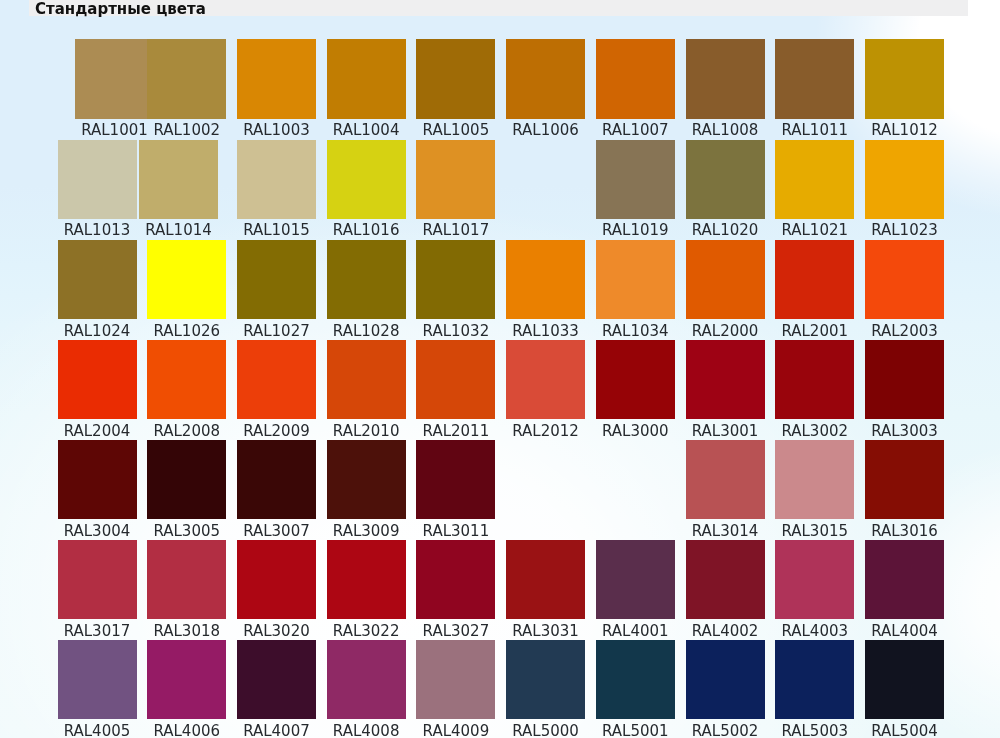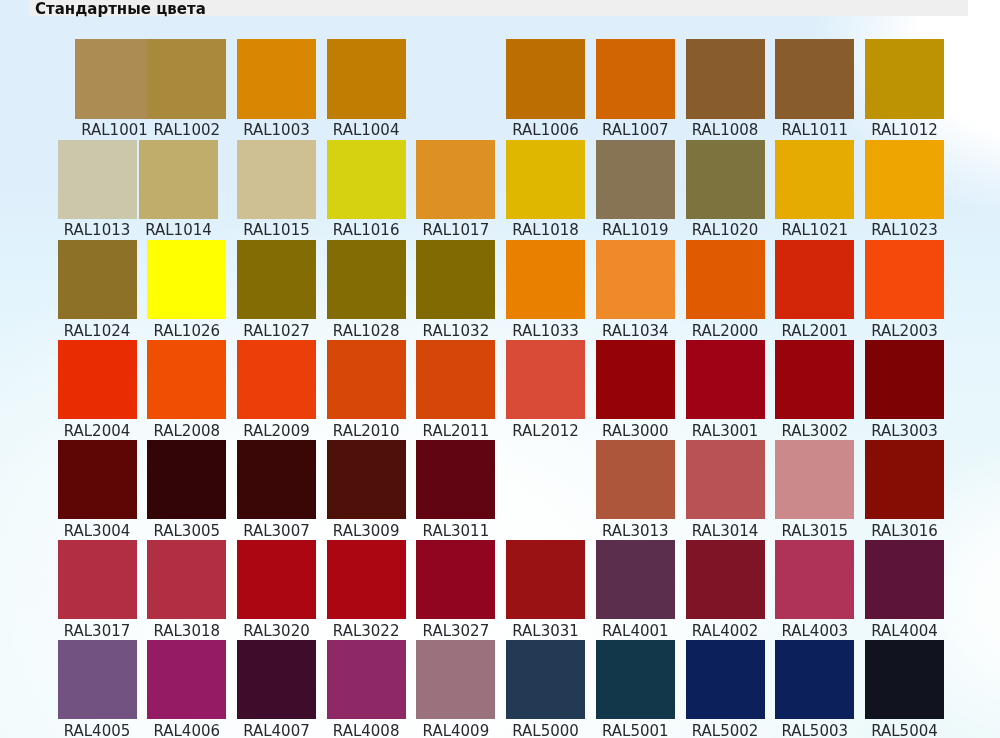--- a/index.html
+++ b/index.html
@@ -39,20 +39,24 @@
       <div class="lbl">RAL1002</div>
     </div>
     <div class="cell" style="left:236.94px;top:39.40px">
       <div class="sw" style="background-color: rgb(217, 135, 3);"></div>
       <div class="lbl">RAL1003</div>
     </div>
     <div class="cell" style="left:326.66px;top:39.40px">
       <div class="sw" style="background-color: rgb(193, 125, 2);"></div>
       <div class="lbl">RAL1004</div>
     </div>
+    <div class="cell" style="left:416.38px;top:39.40px">
+      <div class="sw" style="background-color: rgb(159, 107, 6);"></div>
+      <div class="lbl">RAL1005</div>
+    </div>
     <div class="cell" style="left:506.10px;top:39.40px">
       <div class="sw" style="background-color: rgb(189, 110, 3);"></div>
       <div class="lbl">RAL1006</div>
     </div>
     <div class="cell" style="left:595.82px;top:39.40px">
       <div class="sw" style="background-color: rgb(208, 101, 2);"></div>
       <div class="lbl">RAL1007</div>
     </div>
     <div class="cell" style="left:685.54px;top:39.40px">
       <div class="sw" style="background-color: rgb(136, 92, 43);"></div>
@@ -79,24 +83,20 @@
       <div class="lbl">RAL1015</div>
     </div>
     <div class="cell" style="left:326.66px;top:139.50px">
       <div class="sw" style="background-color: rgb(214, 210, 18);"></div>
       <div class="lbl">RAL1016</div>
     </div>
     <div class="cell" style="left:416.38px;top:139.50px">
       <div class="sw" style="background-color: rgb(222, 145, 35);"></div>
       <div class="lbl">RAL1017</div>
     </div>
-    <div class="cell" style="left:506.10px;top:139.50px">
-      <div class="sw" style="background-color: rgb(224, 183, 0);"></div>
-      <div class="lbl">RAL1018</div>
-    </div>
     <div class="cell" style="left:595.82px;top:139.50px">
       <div class="sw" style="background-color: rgb(135, 116, 85);"></div>
       <div class="lbl">RAL1019</div>
     </div>
     <div class="cell" style="left:685.54px;top:139.50px">
       <div class="sw" style="background-color: rgb(124, 115, 62);"></div>
       <div class="lbl">RAL1020</div>
     </div>
     <div class="cell" style="left:775.26px;top:139.50px">
       <div class="sw" style="background-color: rgb(230, 171, 0);"></div>
@@ -198,24 +198,20 @@
       <div class="sw" style="background-color: rgb(58, 7, 6);"></div>
       <div class="lbl">RAL3007</div>
     </div>
     <div class="cell" style="left:326.66px;top:439.80px">
       <div class="sw" style="background-color: rgb(77, 17, 10);"></div>
       <div class="lbl">RAL3009</div>
     </div>
     <div class="cell" style="left:416.38px;top:439.80px">
       <div class="sw" style="background-color: rgb(97, 5, 18);"></div>
       <div class="lbl">RAL3011</div>
-    </div>
-    <div class="cell" style="left:595.82px;top:439.80px">
-      <div class="sw" style="background-color: rgb(174, 86, 59);"></div>
-      <div class="lbl">RAL3013</div>
     </div>
     <div class="cell" style="left:685.54px;top:439.80px">
       <div class="sw" style="background-color: rgb(184, 82, 84);"></div>
       <div class="lbl">RAL3014</div>
     </div>
     <div class="cell" style="left:775.26px;top:439.80px">
       <div class="sw" style="background-color: rgb(203, 137, 140);"></div>
       <div class="lbl">RAL3015</div>
     </div>
     <div class="cell" style="left:864.98px;top:439.80px">

